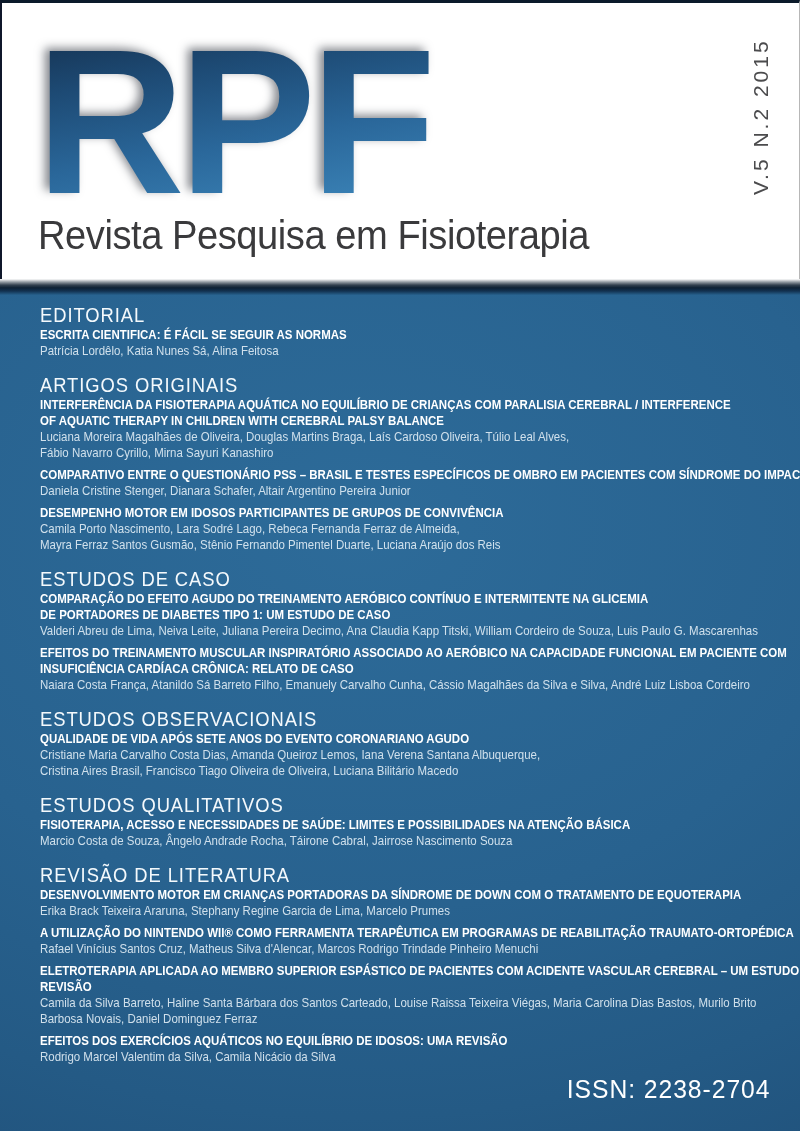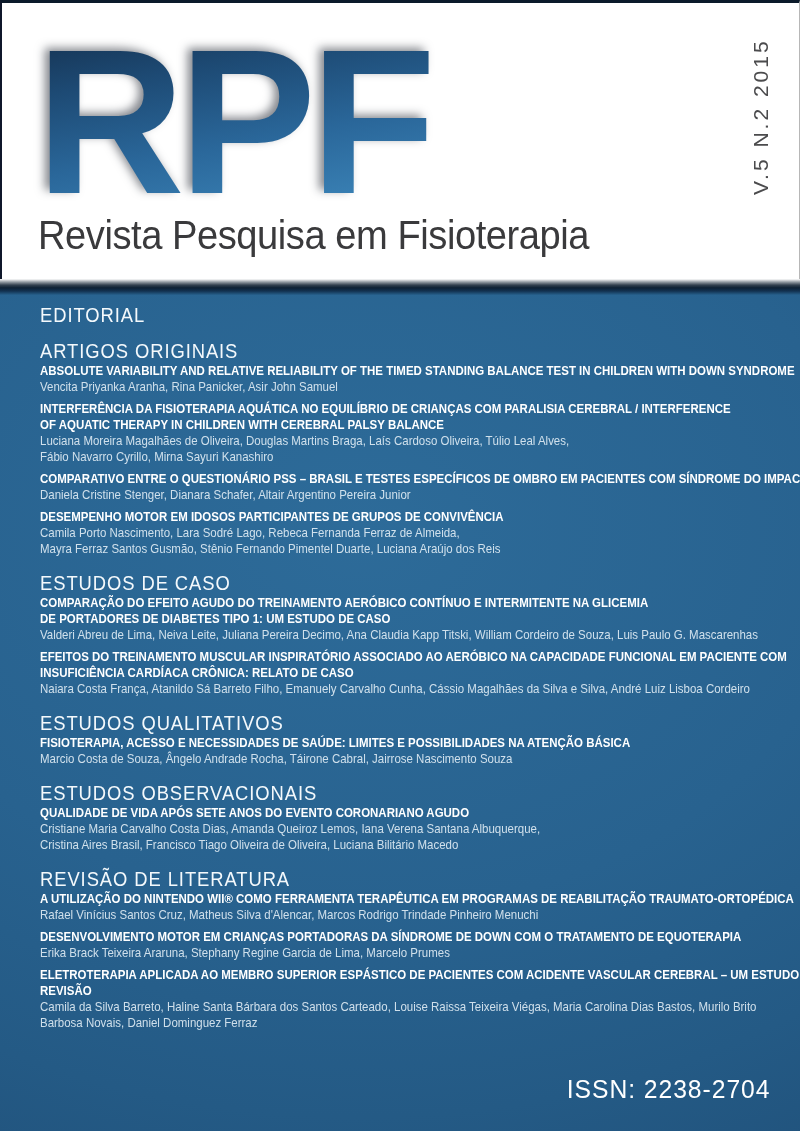--- a/index.html
+++ b/index.html
@@ -146,29 +146,31 @@
     <div class="journal-title">Revista Pesquisa em Fisioterapia</div>
     <div class="volume-label">V.5 N.2 2015</div>
   </div>
 
   <div class="divider"></div>
 
   <div class="cover-body">
     <div class="toc">
   <div class="section">
     <div class="section-heading">EDITORIAL</div>
+    <div class="articles">
+  <div class="article">
+    <div class="article-title">ESCRITA CIENTIFICA: É FÁCIL SE SEGUIR AS NORMAS</div>
+    <div class="article-authors">Patrícia Lordêlo, Katia Nunes Sá, Alina Feitosa</div>
+  </div>
+</div>
   </div>
 
   <div class="section">
     <div class="section-heading">ARTIGOS ORIGINAIS</div>
     <div class="articles">
-  <div class="article">
-    <div class="article-title">ABSOLUTE VARIABILITY AND RELATIVE RELIABILITY OF THE TIMED STANDING BALANCE TEST IN CHILDREN WITH DOWN SYNDROME</div>
-    <div class="article-authors">Vencita Priyanka Aranha, Rina Panicker, Asir John Samuel</div>
-  </div>
 
   <div class="article">
     <div class="article-title">INTERFERÊNCIA DA FISIOTERAPIA AQUÁTICA NO EQUILÍBRIO DE CRIANÇAS COM PARALISIA CEREBRAL / INTERFERENCE
 OF AQUATIC THERAPY IN CHILDREN WITH CEREBRAL PALSY BALANCE</div>
     <div class="article-authors">Luciana Moreira Magalhães de Oliveira, Douglas Martins Braga, Laís Cardoso Oliveira, Túlio Leal Alves,
 Fábio Navarro Cyrillo, Mirna Sayuri Kanashiro</div>
   </div>
 
   <div class="article">
     <div class="article-title">COMPARATIVO ENTRE O QUESTIONÁRIO PSS – BRASIL E TESTES ESPECÍFICOS DE OMBRO EM PACIENTES COM SÍNDROME DO IMPACTO</div>
@@ -194,60 +196,64 @@
 
   <div class="article">
     <div class="article-title">EFEITOS DO TREINAMENTO MUSCULAR INSPIRATÓRIO ASSOCIADO AO AERÓBICO NA CAPACIDADE FUNCIONAL EM PACIENTE COM
 INSUFICIÊNCIA CARDÍACA CRÔNICA: RELATO DE CASO</div>
     <div class="article-authors">Naiara Costa França, Atanildo Sá Barreto Filho, Emanuely Carvalho Cunha, Cássio Magalhães da Silva e Silva, André Luiz Lisboa Cordeiro</div>
   </div>
 </div>
   </div>
 
   <div class="section">
-    <div class="section-heading">ESTUDOS QUALITATIVOS</div>
-    <div class="articles">
-  <div class="article">
-    <div class="article-title">FISIOTERAPIA, ACESSO E NECESSIDADES DE SAÚDE: LIMITES E POSSIBILIDADES NA ATENÇÃO BÁSICA</div>
-    <div class="article-authors">Marcio Costa de Souza, Ângelo Andrade Rocha, Táirone Cabral, Jairrose Nascimento Souza</div>
-  </div>
-</div>
-  </div>
-
-  <div class="section">
     <div class="section-heading">ESTUDOS OBSERVACIONAIS</div>
     <div class="articles">
   <div class="article">
     <div class="article-title">QUALIDADE DE VIDA APÓS SETE ANOS DO EVENTO CORONARIANO AGUDO</div>
     <div class="article-authors">Cristiane Maria Carvalho Costa Dias, Amanda Queiroz Lemos, Iana Verena Santana Albuquerque,
 Cristina Aires Brasil, Francisco Tiago Oliveira de Oliveira, Luciana Bilitário Macedo</div>
   </div>
 </div>
   </div>
 
   <div class="section">
+    <div class="section-heading">ESTUDOS QUALITATIVOS</div>
+    <div class="articles">
+  <div class="article">
+    <div class="article-title">FISIOTERAPIA, ACESSO E NECESSIDADES DE SAÚDE: LIMITES E POSSIBILIDADES NA ATENÇÃO BÁSICA</div>
+    <div class="article-authors">Marcio Costa de Souza, Ângelo Andrade Rocha, Táirone Cabral, Jairrose Nascimento Souza</div>
+  </div>
+</div>
+  </div>
+
+  <div class="section">
     <div class="section-heading">REVISÃO DE LITERATURA</div>
     <div class="articles">
+
+  <div class="article">
+    <div class="article-title">DESENVOLVIMENTO MOTOR EM CRIANÇAS PORTADORAS DA SÍNDROME DE DOWN COM O TRATAMENTO DE EQUOTERAPIA</div>
+    <div class="article-authors">Erika Brack Teixeira Araruna, Stephany Regine Garcia de Lima, Marcelo Prumes</div>
+  </div>
 
   <div class="article">
     <div class="article-title">A UTILIZAÇÃO DO NINTENDO WII® COMO FERRAMENTA TERAPÊUTICA EM PROGRAMAS DE REABILITAÇÃO TRAUMATO-ORTOPÉDICA</div>
     <div class="article-authors">Rafael Vinícius Santos Cruz, Matheus Silva d'Alencar, Marcos Rodrigo Trindade Pinheiro Menuchi</div>
-  </div>
-
-  <div class="article">
-    <div class="article-title">DESENVOLVIMENTO MOTOR EM CRIANÇAS PORTADORAS DA SÍNDROME DE DOWN COM O TRATAMENTO DE EQUOTERAPIA</div>
-    <div class="article-authors">Erika Brack Teixeira Araruna, Stephany Regine Garcia de Lima, Marcelo Prumes</div>
   </div>
 
   <div class="article">
     <div class="article-title">ELETROTERAPIA APLICADA AO MEMBRO SUPERIOR ESPÁSTICO DE PACIENTES COM ACIDENTE VASCULAR CEREBRAL – UM ESTUDO DE
 REVISÃO</div>
     <div class="article-authors">Camila da Silva Barreto, Haline Santa Bárbara dos Santos Carteado, Louise Raissa Teixeira Viégas, Maria Carolina Dias Bastos, Murilo Brito
 Barbosa Novais, Daniel Dominguez Ferraz</div>
   </div>
 
+  <div class="article">
+    <div class="article-title">EFEITOS DOS EXERCÍCIOS AQUÁTICOS NO EQUILÍBRIO DE IDOSOS: UMA REVISÃO</div>
+    <div class="article-authors">Rodrigo Marcel Valentim da Silva, Camila Nicácio da Silva</div>
+  </div>
 </div>
   </div>
 </div>
     <div class="issn">ISSN: 2238-2704</div>
   </div>
 
 </div>
 
 </body></html>

